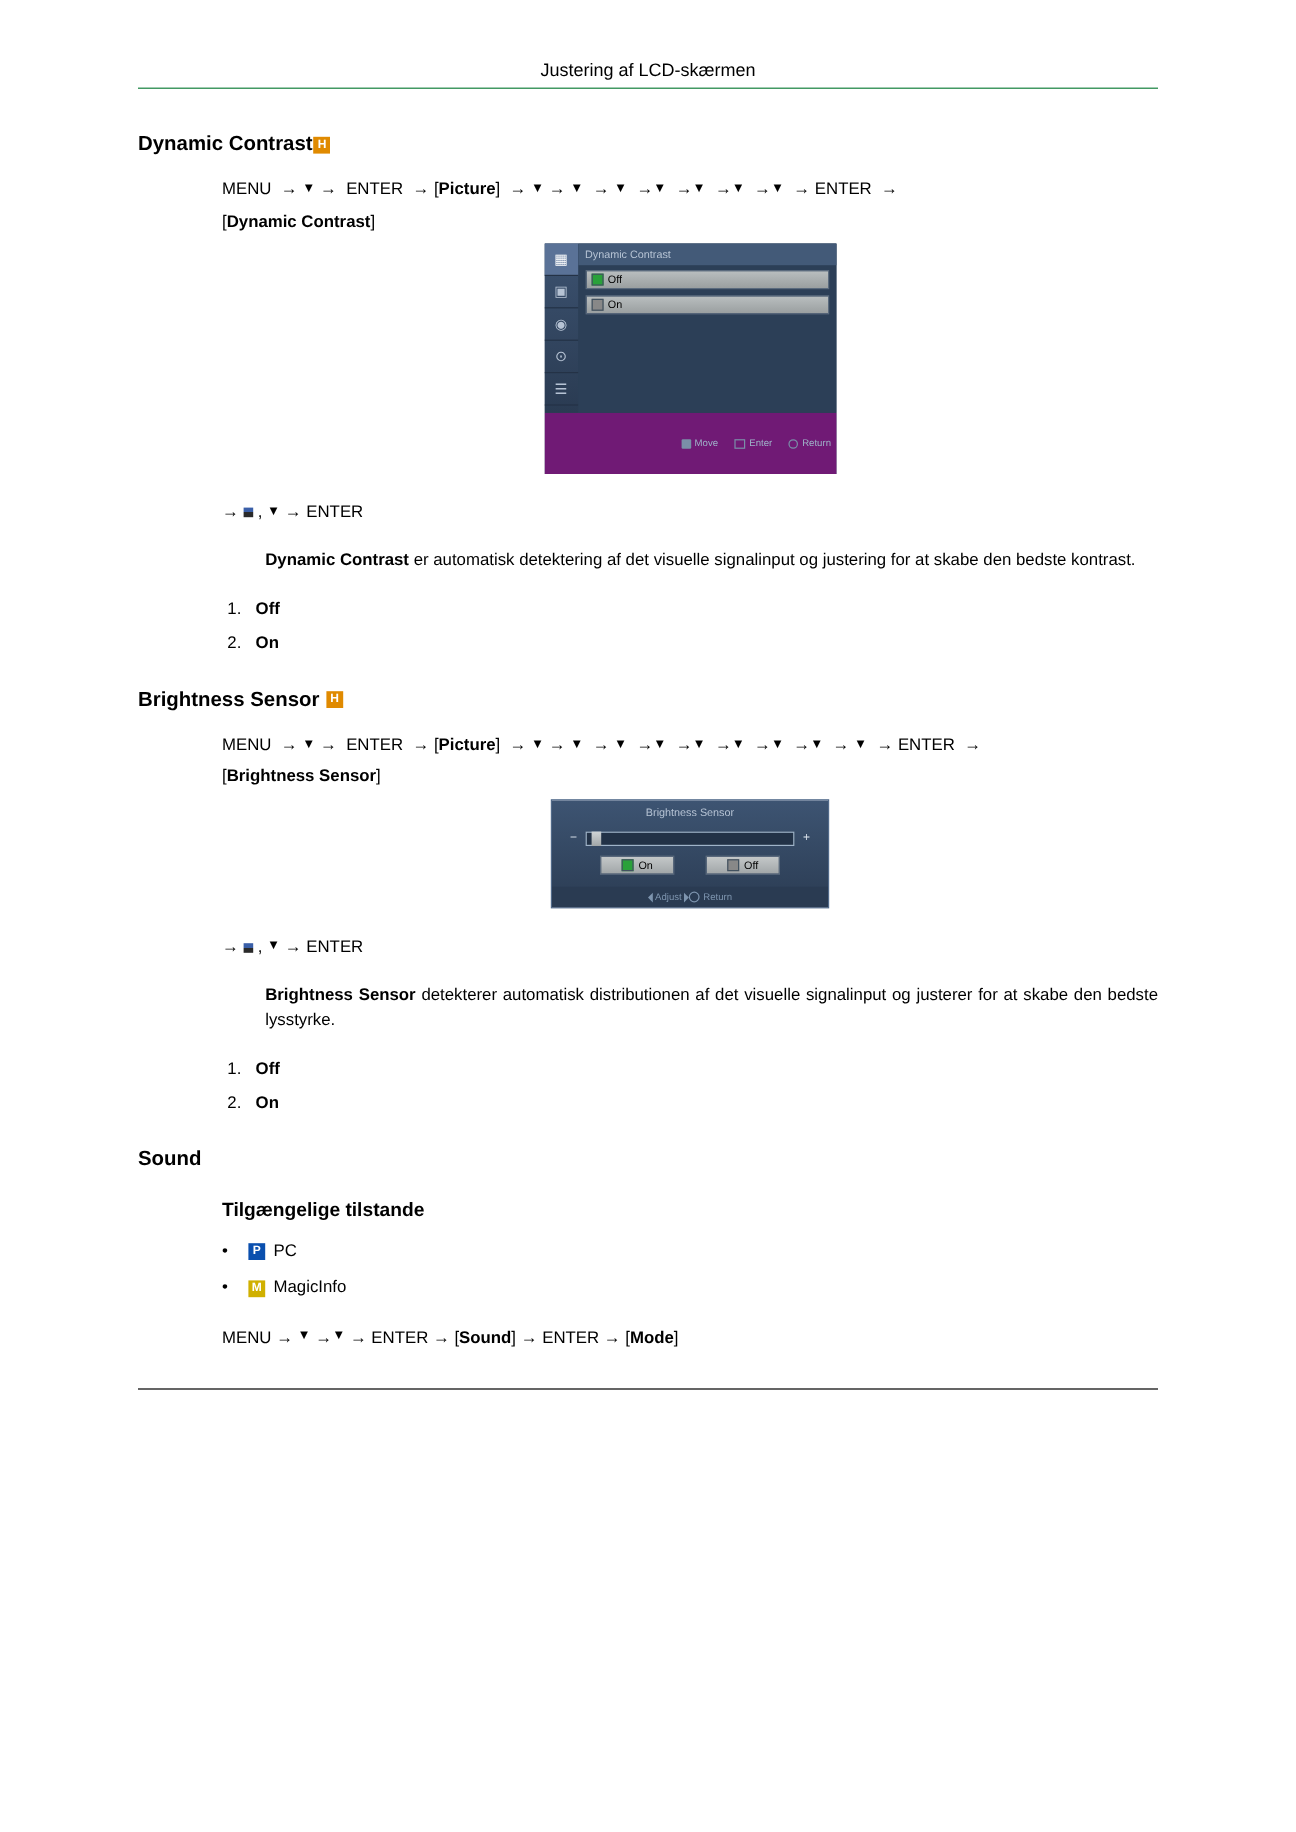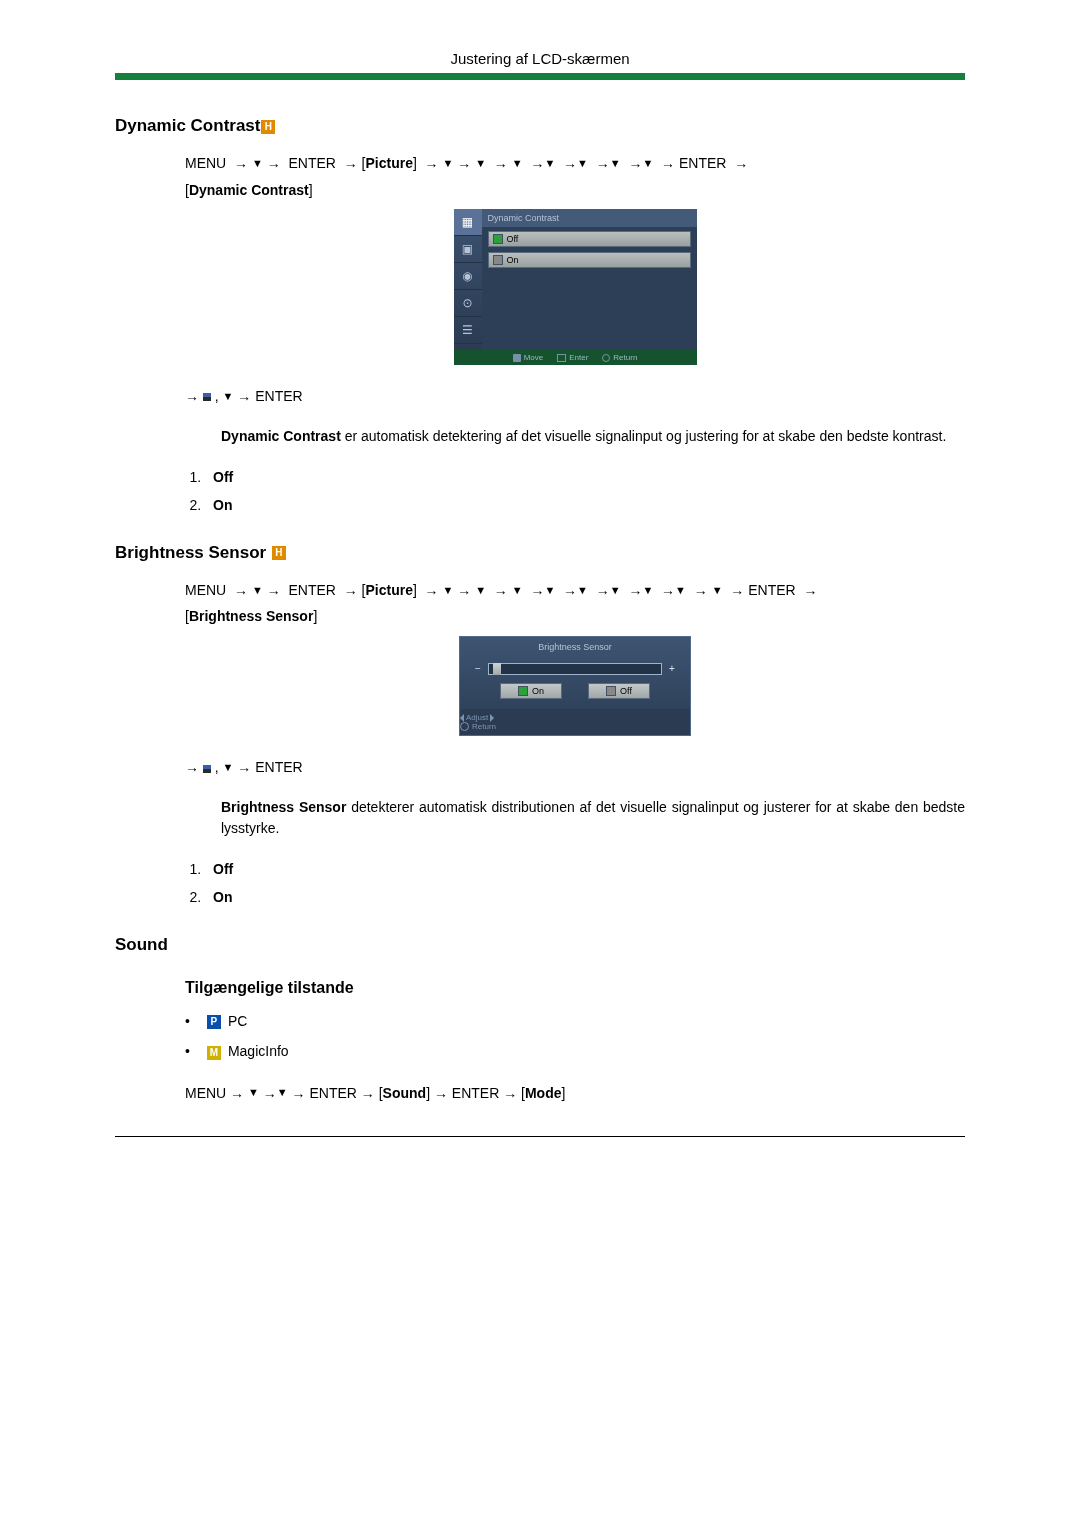--- a/index.html
+++ b/index.html
@@ -11,21 +11,21 @@
     color: #000;
     width: 1080px;
   }
   .page {
     padding: 50px 115px 60px 115px;
   }
   .page-header {
     text-align: center;
     font-size: 15px;
     padding-bottom: 6px;
-    border-bottom: 7px solid #15803d;
+    border-bottom: 1px solid #15803d;
     margin-bottom: 36px;
   }
   .section-title {
     font-size: 17px;
     font-weight: bold;
     margin: 18px 0 14px 0;
   }
   .indented {
     margin-left: 70px;
   }
@@ -103,27 +103,27 @@
     color:#000;
     height:14px;
     padding:0 4px;
     font-size:9px;
     border:1px solid #5a6a7d;
   }
   .osd-opt .chk { width:8px;height:8px;background:#2aa13a;border:1px solid #425260;}
   .osd-opt .chk.off { background:#888; }
   .osd-fill { height:78px; }
   .osd-foot {
-    background:#14532d;
+    background:#701a75;
     color:#9fb3c9;
     display:flex;
-    justify-content:center;
+    justify-content:flex-end;
     gap:14px;
     font-size:8px;
-    padding:3px 4px;
+    padding:21px 4px;
   }
   .osd-foot span::before {
     content:"";
     display:inline-block;
     width:8px;height:8px;
     margin-right:3px;
     vertical-align:middle;
   }
   .osd-foot .move::before{background:#7a8fa8;border-radius:1px;}
   .osd-foot .enter::before{background:none;border:1px solid #7a8fa8;width:7px;height:6px;}
@@ -142,21 +142,21 @@
     display:flex;align-items:center;gap:6px;
     padding:6px 14px;
   }
   .osd2-slider .minus,.osd2-slider .plus{color:#d8e0ea;font-size:10px;width:8px;text-align:center;}
   .osd2-track{flex:1;height:10px;border:1px solid #9fb3c9;background:#223247;position:relative;}
   .osd2-knob{position:absolute;left:4px;top:-1px;width:8px;height:12px;background:linear-gradient(#cfd4d6,#a1a6a8);}
   .osd2-btns{display:flex;justify-content:center;gap:26px;padding:2px 0 10px 0;}
   .osd2-btn{display:flex;align-items:center;gap:4px;background:linear-gradient(#c4c8c9,#a1a6a8);color:#000;border:1px solid #5a6a7d;height:14px;width:60px;font-size:9px;justify-content:center;}
   .osd2-btn .chk{width:8px;height:8px;background:#2aa13a;border:1px solid #425260;}
   .osd2-btn .chk.off{background:#888;}
-  .osd2-foot{display:flex;justify-content:center;background:#2a3b52;padding:4px 0;color:#7e95af;font-size:8px;flex-direction:column;}
+  .osd2-foot{display:flex;justify-content:center;background:#2a3b52;padding:4px 0;color:#7e95af;font-size:8px;}
   .osd2-foot .adj::before{content:"";display:inline-block;width:0;height:0;border-top:4px solid transparent;border-bottom:4px solid transparent;border-right:4px solid #7e95af;margin-right:2px;vertical-align:middle;}
   .osd2-foot .adj::after{content:"";display:inline-block;width:0;height:0;border-top:4px solid transparent;border-bottom:4px solid transparent;border-left:4px solid #7e95af;margin-left:2px;vertical-align:middle;}
   .osd2-foot .ret::before{content:"";display:inline-block;width:7px;height:7px;border:1px solid #7e95af;border-radius:50%;margin-right:3px;vertical-align:middle;}
   .body-text{font-size:14px;line-height:1.5;margin:16px 0;text-align:justify;padding-left:36px;}
   ol.opts{margin:8px 0 24px 0;padding-left:20px;font-size:14px;line-height:2;}
   ol.opts li{padding-left:8px;}
   ol.opts li span{font-weight:bold;}
   .sub-heading{font-weight:bold;font-size:16px;margin:24px 0 16px 0;}
   ul.modes{list-style:none;padding:0;margin:0 0 20px 0;}
   ul.modes li{font-size:14px;margin:14px 0;}

